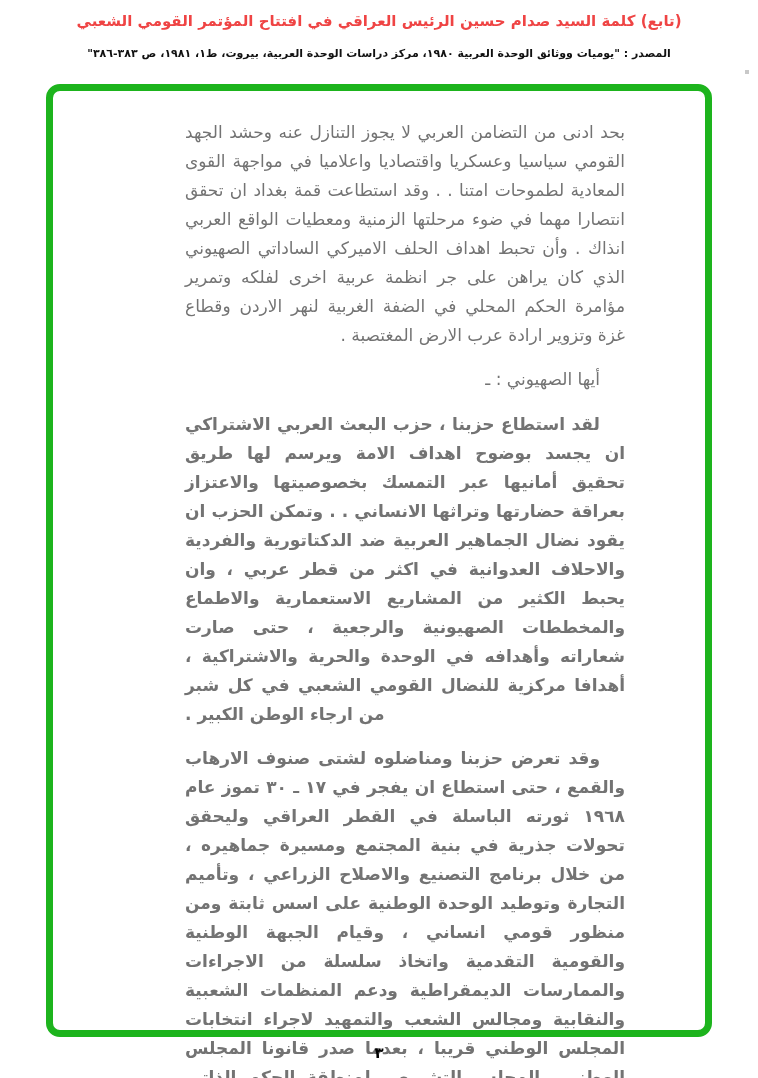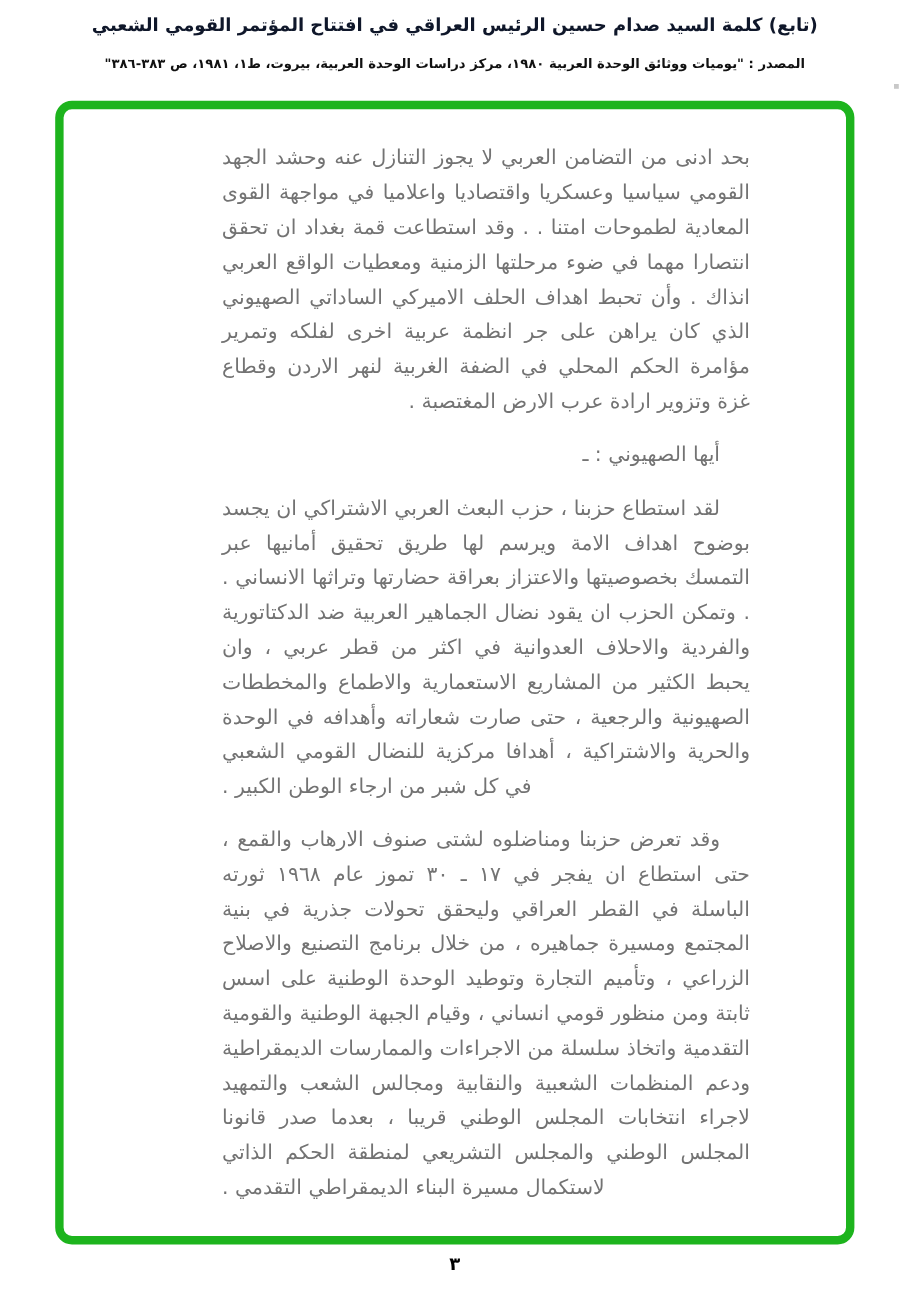--- a/index.html
+++ b/index.html
@@ -15,21 +15,21 @@
   .title {
     position: absolute;
     top: 12px;
     left: 0;
     right: 0;
     direction: rtl;
     text-align: center;
     font-weight: 700;
     font-size: 15px;
     letter-spacing: 0;
-    color: #0f172a;
+    color: #ef4444;
   }
   .source {
     position: absolute;
     top: 47px;
     left: 0;
     right: 0;
     direction: rtl;
     text-align: center;
     font-weight: 700;
     font-size: 11px;
@@ -51,21 +51,21 @@
     left: 185px;
     top: 118px;
     width: 440px;
     direction: rtl;
     text-align: justify;
     font-size: 17px;
     line-height: 29px;
     color: #737373;
   }
   .para { margin: 0 0 15px 0; }
-  .para.indent { text-indent: 25px; }
+  .para.indent { text-indent: 25px; font-weight: bold; }
   .para.last-left { text-align-last: left; }
   .heading {
     margin: 4px 0 16px 0;
     text-indent: 25px;
     text-align: right;
   }
   .pagenum {
     position: absolute;
     top: 1044px;
     left: 0;

